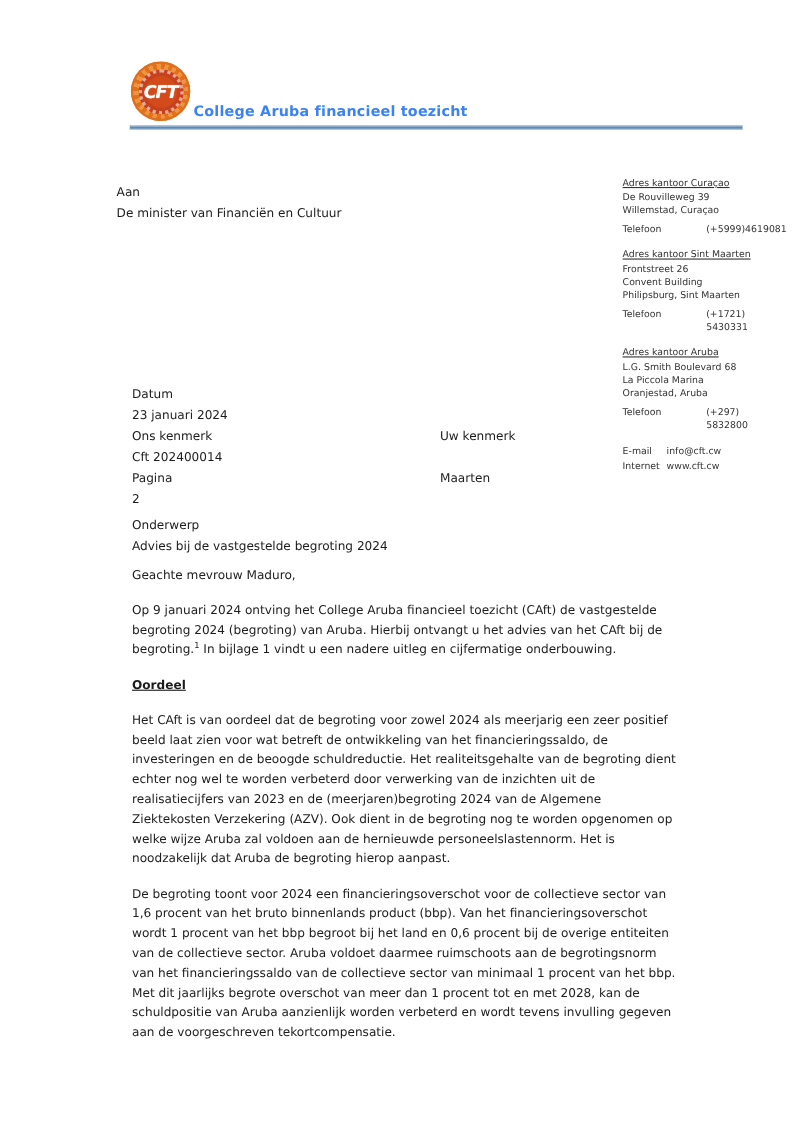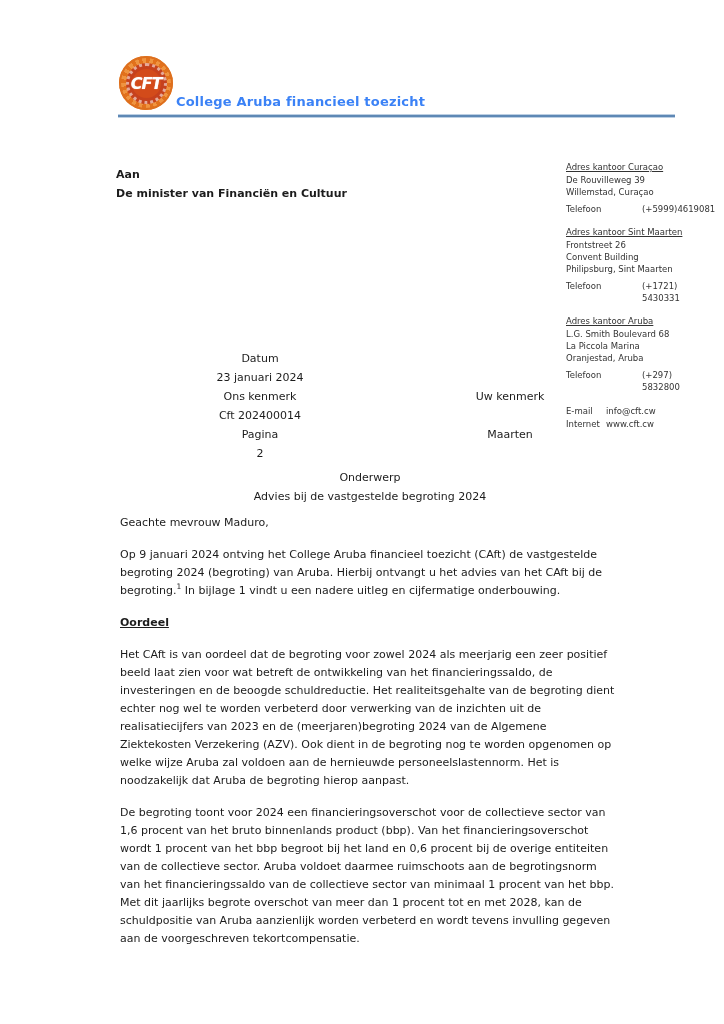--- a/index.html
+++ b/index.html
@@ -43,41 +43,41 @@
   }
   .header-rule {
     position: absolute; left: 118px; top: 114px; width: 557px; height: 2px;
     background: #5e88b5;
     border-top: 1px solid #bccfe3;
     border-bottom: 1px solid #bccfe3;
   }
 
   
   .recipient {
-    position: absolute; left: 116px; top: 165px;
-    font-size: 11px; line-height: 19px; color: #1c1c1c; font-weight: bold;
+    position: absolute; left: 106px; top: 165px;
+    font-size: 11px; line-height: 19px; color: #1c1c1c;
   }
 
   
   .offices {
     position: absolute; left: 566px; top: 161px; width: 140px;
     font-size: 8.5px; line-height: 12px; color: #333333;
   }
   .office { margin-bottom: 11px; }
   .office-title { text-decoration: underline; margin-bottom: 1px; }
   .office-phone { margin-top: 5px; display: flex; gap: 32px; }
   .office-phone .lbl { width: 44px; flex: 0 0 44px; }
   .contact { margin-top: 12px; }
   .contact-row { display: flex; line-height: 12.5px; }
   .contact-row .lbl { width: 40px; flex: 0 0 40px; }
 
   
   .meta {
     position: absolute; left: 120px; top: 349px; width: 500px;
-    font-size: 11px; line-height: 19px; color: #1c1c1c; text-align: center;
+    font-size: 11px; line-height: 19px; color: #1c1c1c;
   }
   .meta-grid { display: grid; grid-template-columns: 280px 1fr; }
   .onderwerp { margin-top: 5px; }
 
   
   .letter-body {
     position: absolute; left: 120px; top: 514px; width: 500px;
     font-size: 11px; line-height: 18px; color: #1c1c1c;
   }
   .letter-body p { margin: 0 0 14px 0; }

